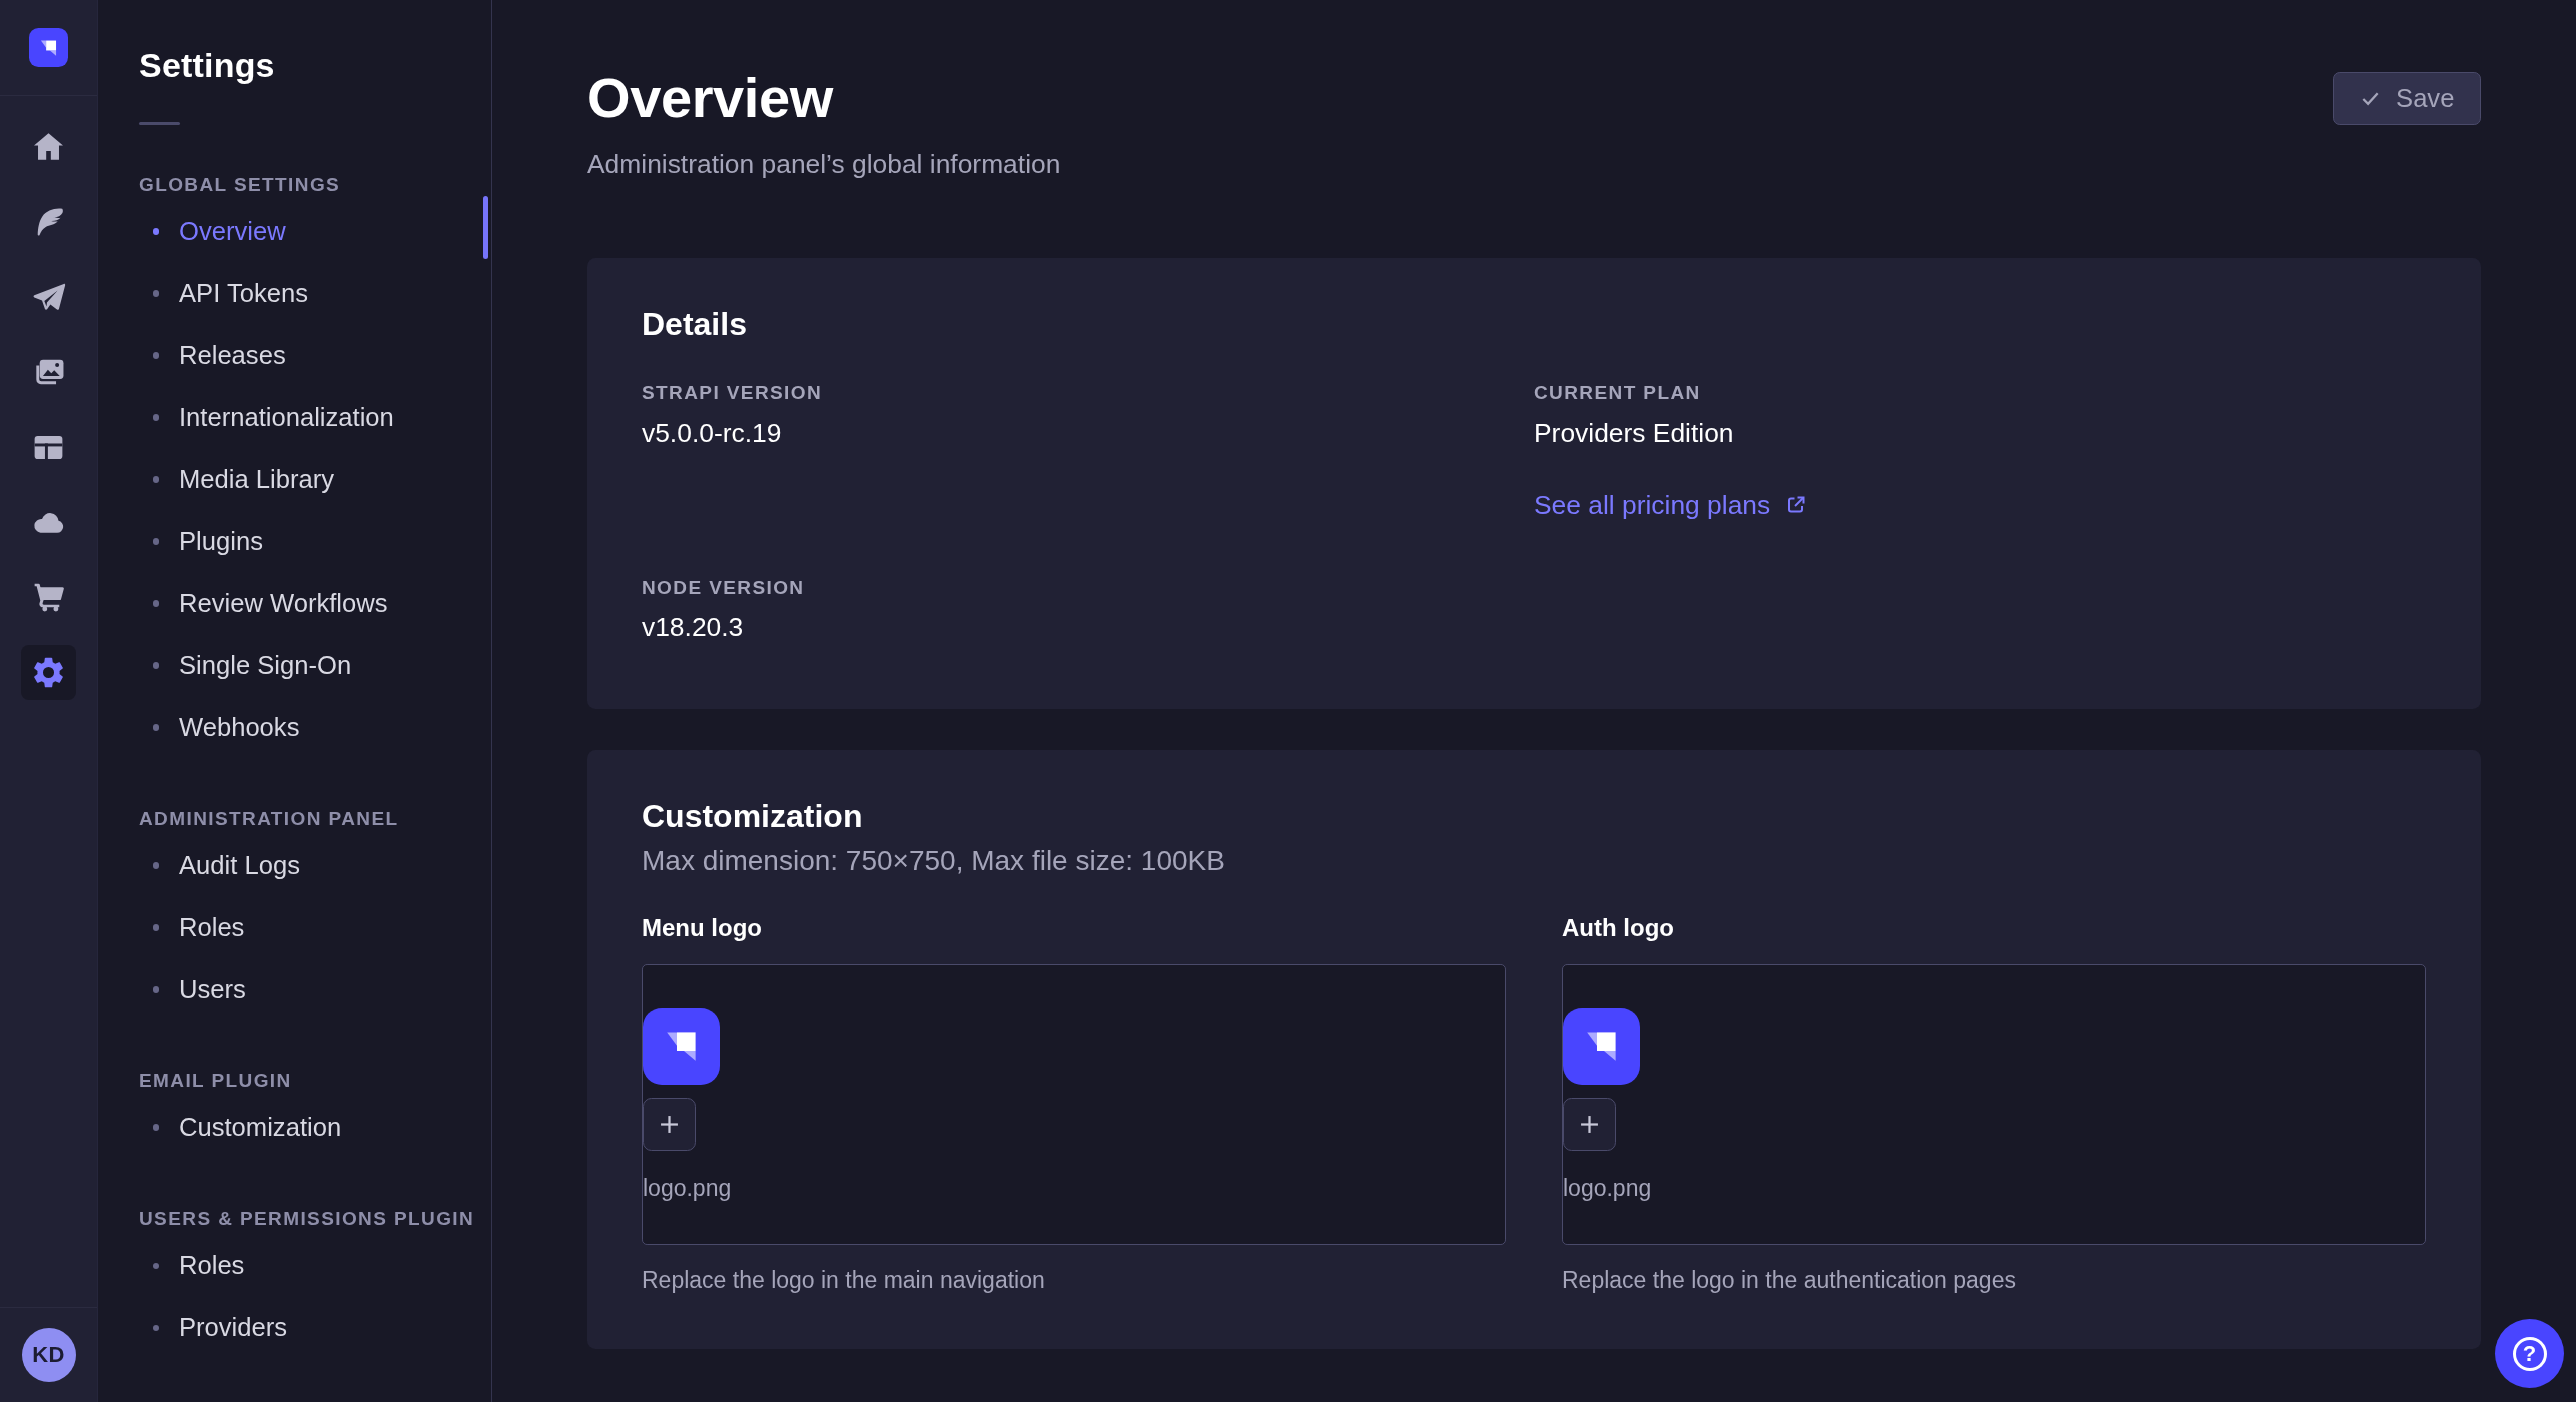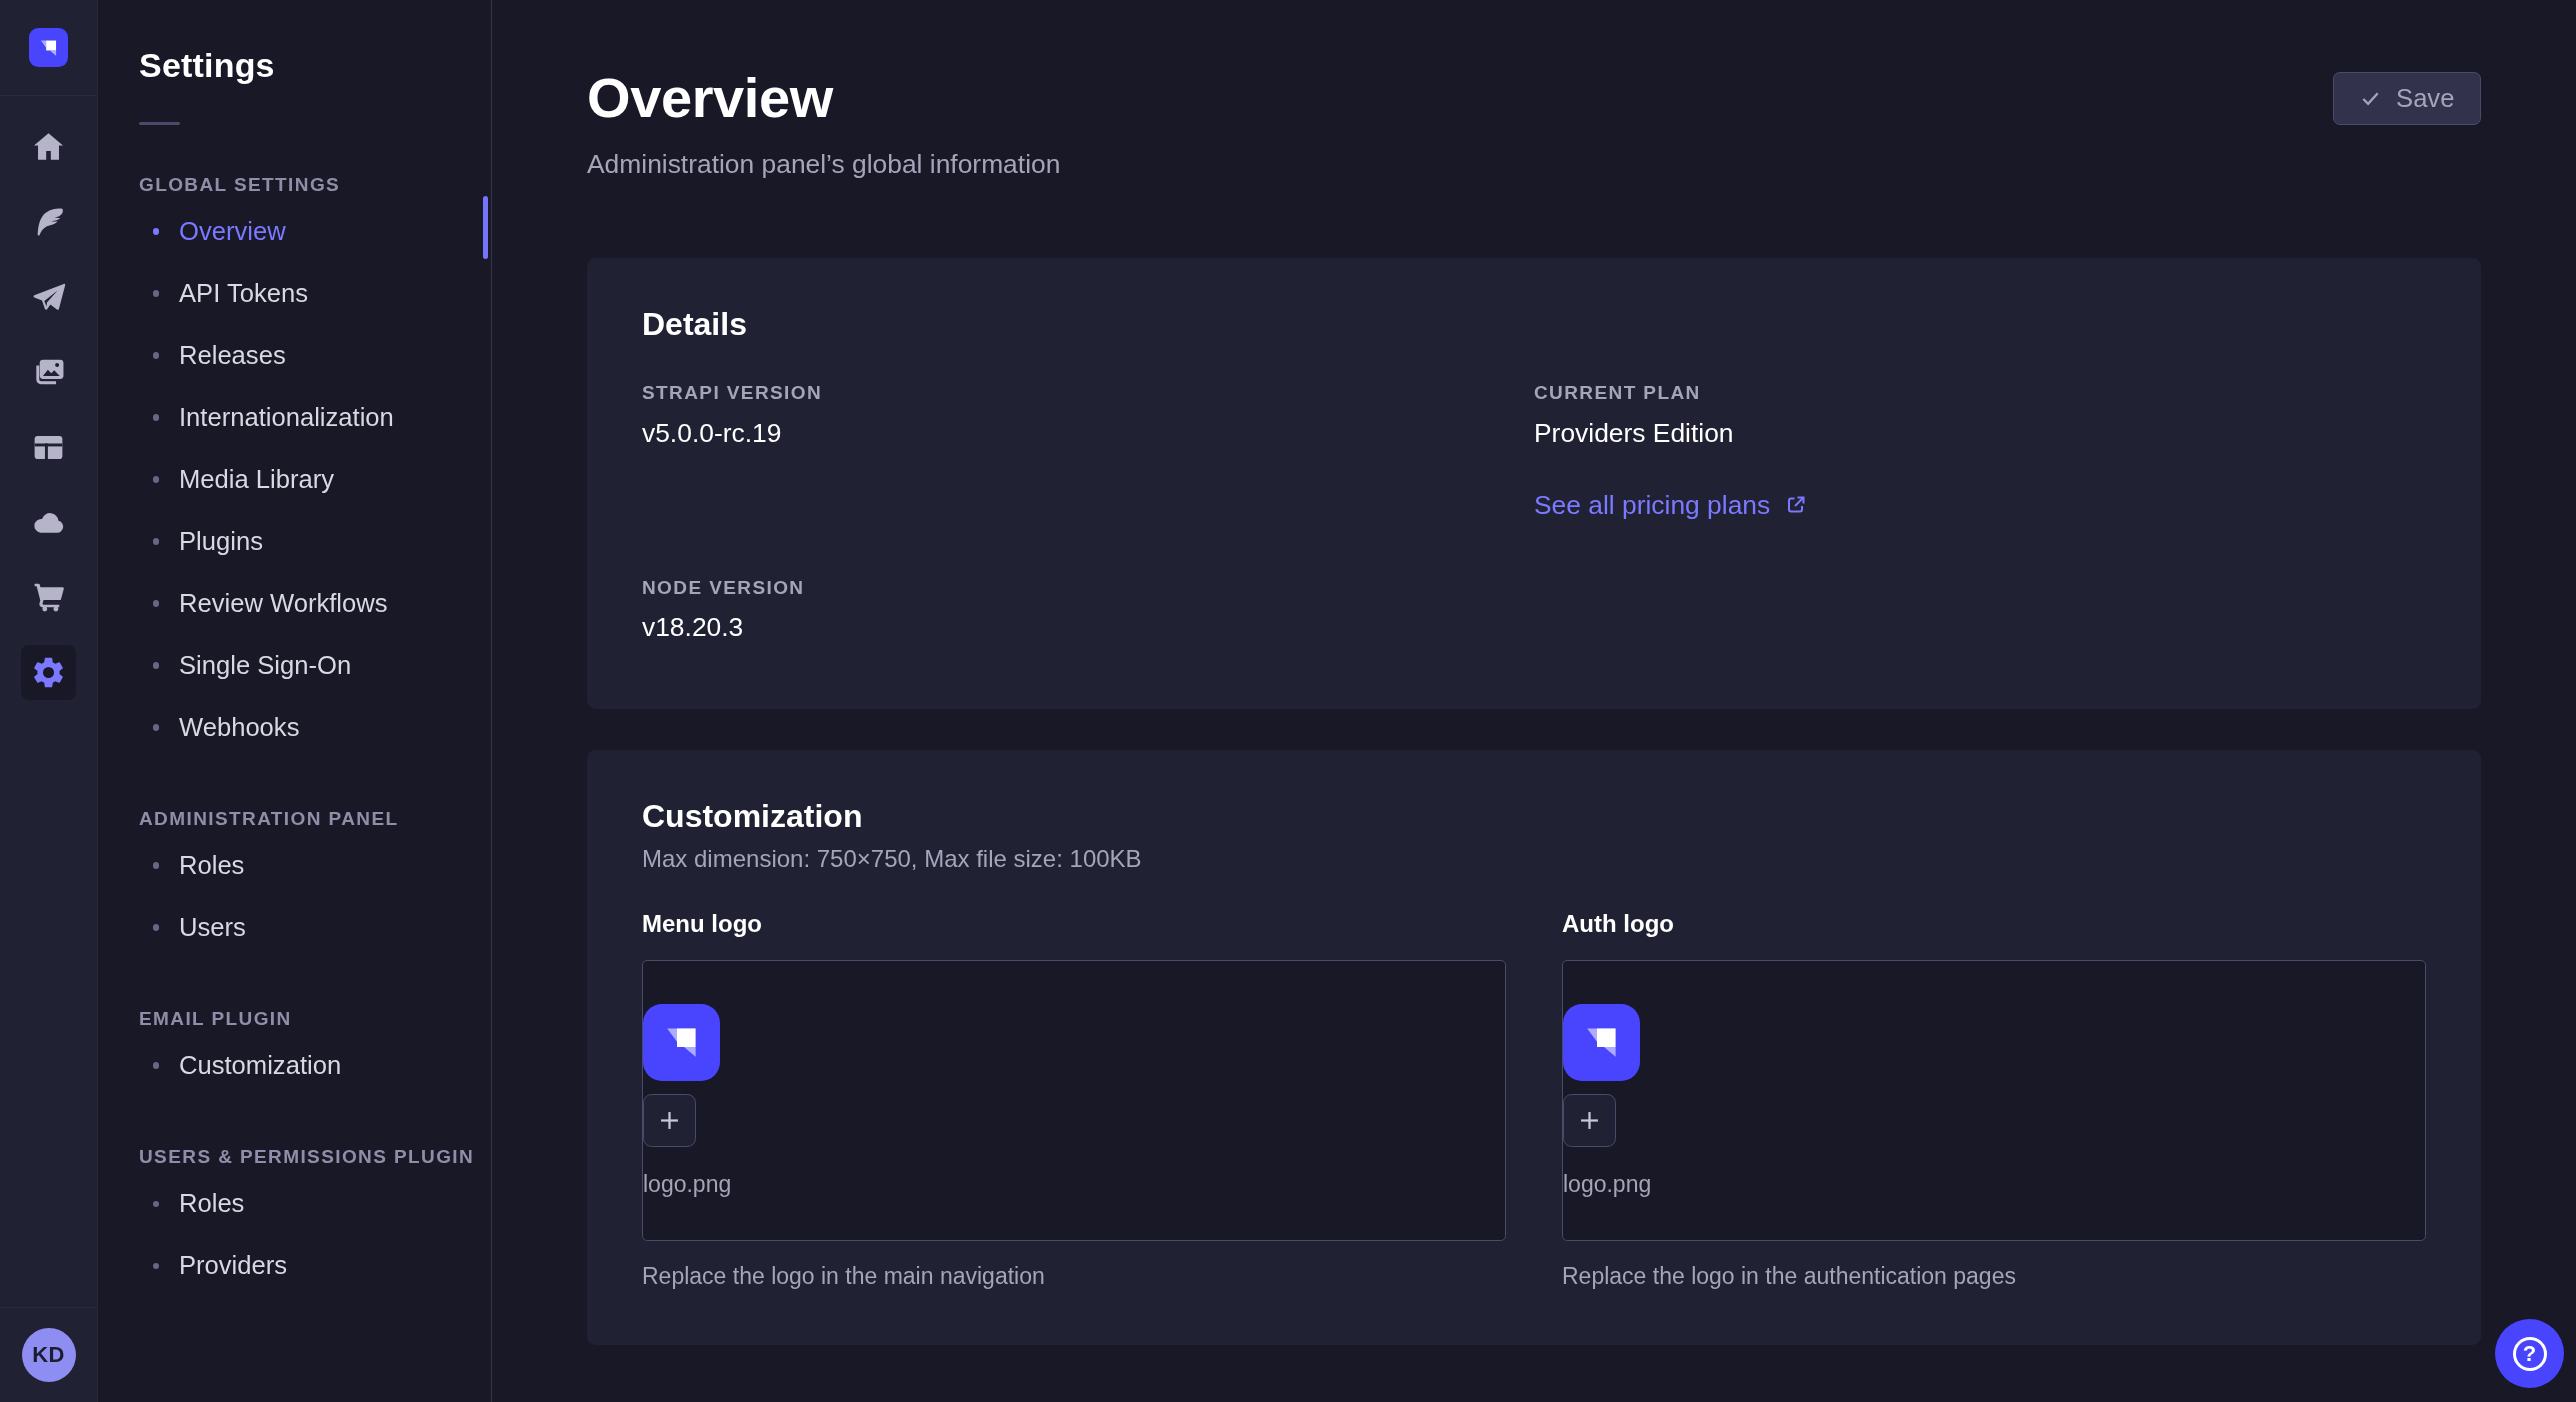--- a/index.html
+++ b/index.html
@@ -140,21 +140,21 @@
   }
   .field-value{font-size:26.4px;color:var(--text);margin-top:13.6px;}
   .pricing-link{
     display:inline-flex;align-items:center;gap:13.6px;
     margin-top:41px;font-size:26.4px;color:var(--primary-light);
     text-decoration:none;cursor:pointer;
   }
   .pricing-link svg{width:24px;height:24px;stroke:currentColor;fill:none;stroke-width:2;}
 
   .customization-card{margin-top:41px;padding-bottom:55px;}
-  .card-subtitle{font-size:24px;color:var(--muted);margin-top:10.2px;}
+  .card-subtitle{font-size:28px;color:var(--muted);margin-top:10.2px;}
   .logo-row{display:flex;gap:56px;margin-top:37px;}
   .logo-col{flex:1;min-width:0;}
   .logo-label{font-size:24px;font-weight:bold;margin-bottom:22px;}
   .upload-box{
     height:281px;background:var(--bg);
     border:0.9px solid var(--border-light);border-radius:5.1px;
     display:flex;flex-direction:column;align-items:flex-start;justify-content:center;
     cursor:pointer;
   }
   .strapi-tile{
@@ -305,20 +305,24 @@
           <span>Single Sign-On</span>
         </li>
       <li>
           <span class="bullet"></span>
           <span>Webhooks</span>
         </li>
     </ul>
 
     <div class="section-header">ADMINISTRATION PANEL</div>
     <ul>
+      <li>
+          <span class="bullet"></span>
+          <span>Audit Logs</span>
+        </li>
       <li>
           <span class="bullet"></span>
           <span>Roles</span>
         </li>
       <li>
           <span class="bullet"></span>
           <span>Users</span>
         </li>
     </ul>
 

